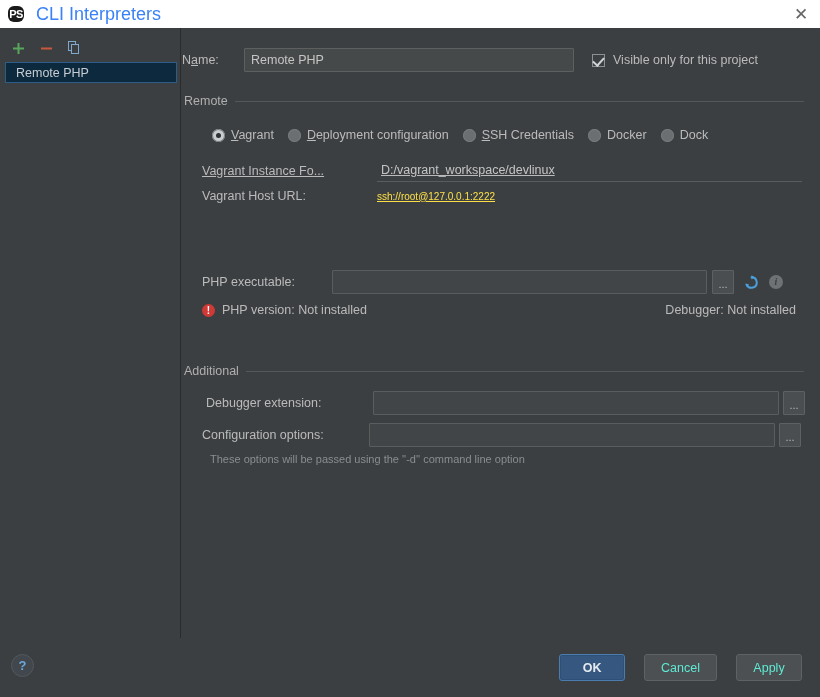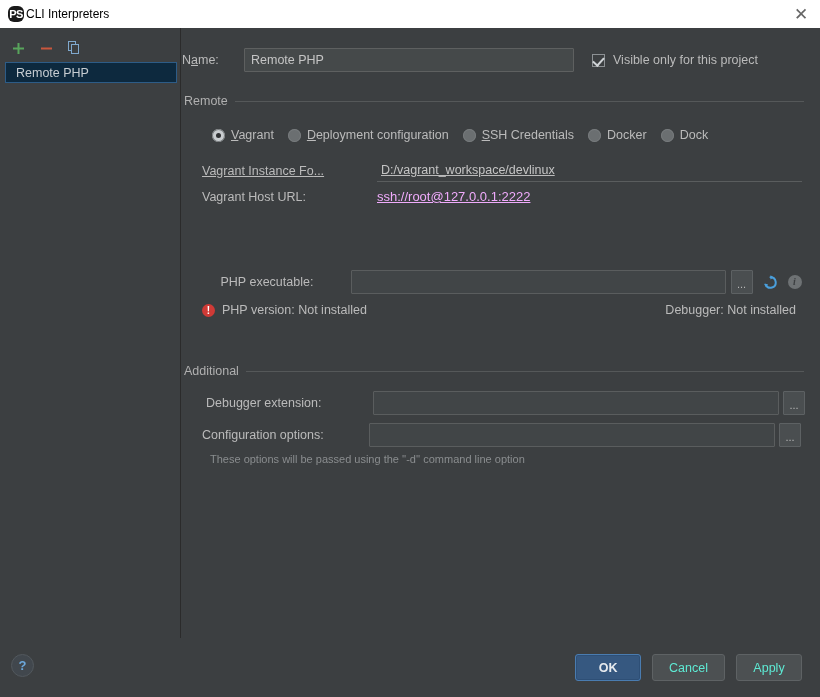--- a/index.html
+++ b/index.html
@@ -37,23 +37,23 @@
     font-size: 11px;
     font-weight: bold;
     display: flex;
     align-items: center;
     justify-content: center;
     letter-spacing: -0.5px;
     flex: 0 0 auto;
     font-family: "Liberation Sans", sans-serif;
   }
   .title-text {
-    margin-left: 2px;
-    color: #000000;
-    font-size: 12px;
+    margin-left: 12px;
+    color: #3b82f6;
+    font-size: 18px;
     flex: 1 1 auto;
   }
   .close-btn {
     color: #666666;
     font-size: 17px;
     line-height: 1;
     width: 22px;
     text-align: center;
     cursor: default;
     font-family: "DejaVu Sans", sans-serif;
@@ -239,23 +239,23 @@
     font-size: 11px;
     display: flex;
     align-items: flex-end;
     justify-content: center;
     padding-bottom: 3px;
     cursor: default;
     border-radius: 1px;
   }
 
   .link {
-    color: #f0abfc;
+    color: #fde047;
     text-decoration: underline;
-    font-size: 13px;
+    font-size: 10px;
     cursor: default;
   }
 
   .hint {
     color: #8a8d8f;
     font-size: 11px;
   }
 
   .status-text {
     color: #bbbbbb;
@@ -415,21 +415,21 @@
     </div>
     <input class="txtfield flat" style="width: 425px; height: 23px;" value="D:/vagrant_workspace/devlinux">
   </div>
 
   <div class="row" style="left:20px; top:161px; width:618px;">
     <div class="lbl" style="width:175px;">Vagrant Host URL:</div>
     <a class="link">ssh://root@127.0.0.1:2222</a>
   </div>
 
 
-  <div class="row" style="left:20px; top:242px; width:618px;justify-content:center;">
+  <div class="row" style="left:20px; top:242px; width:618px;">
     <div class="lbl" style="width:130px;">PHP executable:</div>
     <input class="txtfield empty-box" style="width: 375px;" value="">
     <div class="browse" style="margin-left:5px;">...</div>
     <div style="margin-left:10px; display:flex; align-items:center;">
       <svg width="15" height="15" viewBox="0 0 16 16">
         <path d="M8 2.4 A5.6 5.6 0 1 1 2.9 10.4" fill="none" stroke="#4a9fdc" stroke-width="2.1" stroke-linecap="round"></path>
         <path d="M8 0.2 L8 4.8 L11.2 2.5 Z" fill="#4a9fdc"></path>
         <path d="M3.2 13.2 L1.2 9.4 L5.3 9.8 Z" fill="#4a9fdc"></path>
       </svg>
     </div>
@@ -460,18 +460,18 @@
     <input class="txtfield empty-box" style="width: 406px;" value="">
     <div class="browse" style="margin-left:4px;">...</div>
   </div>
 
   <div class="hint" style="position:absolute; left:28px; top:425px;">These options will be passed using the ''-d'' command line option</div>
 
 </div>
 
 <div class="bottom">
   <div class="help-btn">?</div>
-  <div style="position:absolute; right:18px; top:16px; display:flex; gap:11px;">
+  <div style="position:absolute; right:18px; top:16px; display:flex; gap:19px;">
     <button class="btn default">OK</button>
     <button class="btn">Cancel</button>
     <button class="btn">Apply</button>
   </div>
 </div>
 
 </body></html>

